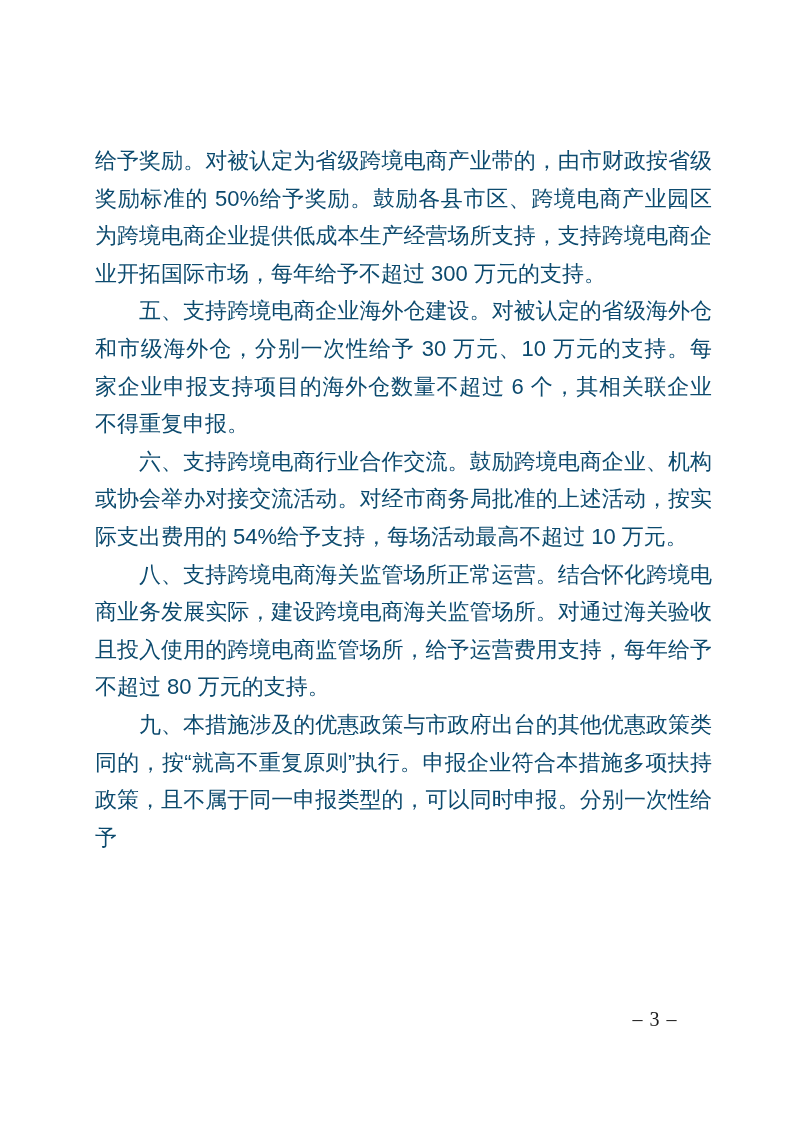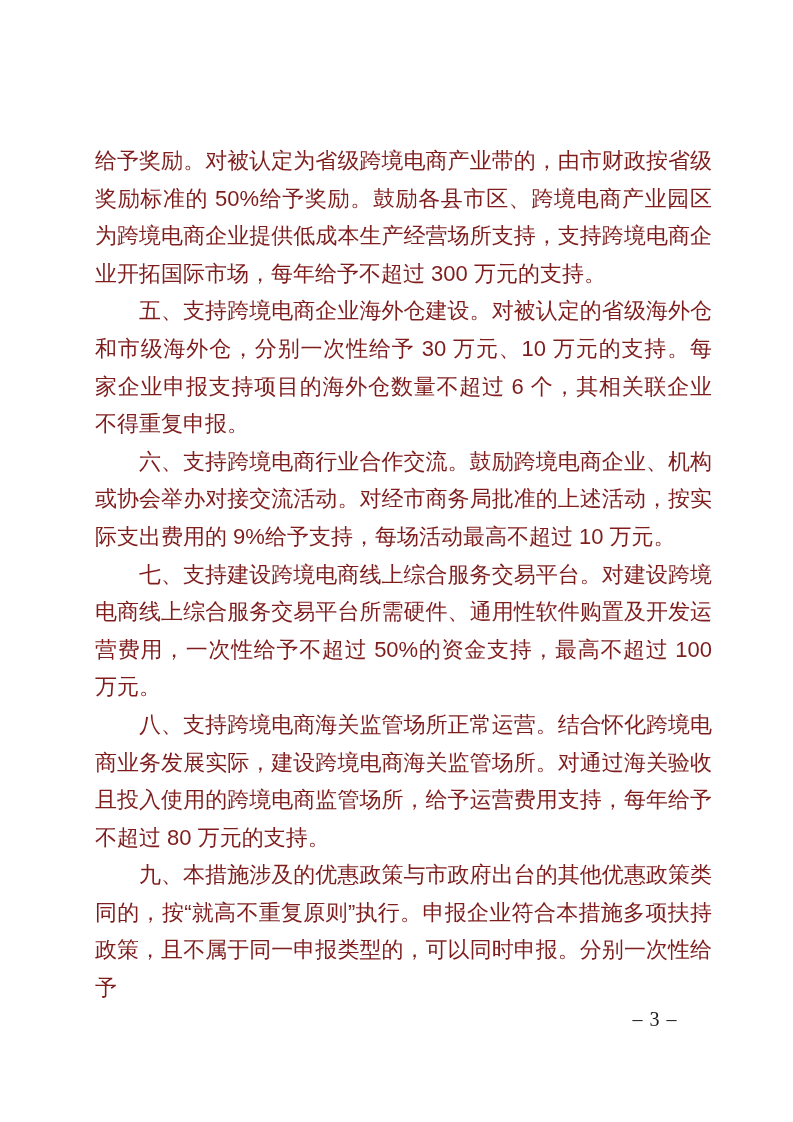--- a/index.html
+++ b/index.html
@@ -13,21 +13,21 @@
     height: 1122px;
     background: #ffffff;
     overflow: hidden;
     font-family: "Liberation Sans", sans-serif;
   }
   .content {
     position: absolute;
     left: 95px;
     top: 142px;
     width: 617px;
-    color: #7f1d1d;
+    color: #0c4a6e;
     font-size: 22px;
     line-height: 37.6px;
     text-align: justify;
   }
   .content p {
     margin: 0;
     padding: 0;
   }
   .content p.indent {
     text-indent: 2em;
@@ -45,20 +45,19 @@
     white-space: nowrap;
   }
 </style>
 </head>
 <body>
 
 <div class="page">
   <div class="content">
     <p>给予奖励。对被认定为省级跨境电商产业带的，由市财政按省级奖励标准的 50%给予奖励。鼓励各县市区、跨境电商产业园区为跨境电商企业提供低成本生产经营场所支持，支持跨境电商企业开拓国际市场，每年给予不超过 300 万元的支持。</p>
     <p class="indent">五、支持跨境电商企业海外仓建设。对被认定的省级海外仓和市级海外仓，分别一次性给予 30 万元、10 万元的支持。每家企业申报支持项目的海外仓数量不超过 6 个，其相关联企业不得重复申报。</p>
-    <p class="indent">六、支持跨境电商行业合作交流。鼓励跨境电商企业、机构或协会举办对接交流活动。对经市商务局批准的上述活动，按实际支出费用的 9%给予支持，每场活动最高不超过 10 万元。</p>
-    <p class="indent">七、支持建设跨境电商线上综合服务交易平台。对建设跨境电商线上综合服务交易平台所需硬件、通用性软件购置及开发运营费用，一次性给予不超过 50%的资金支持，最高不超过 100 万元。</p>
+    <p class="indent">六、支持跨境电商行业合作交流。鼓励跨境电商企业、机构或协会举办对接交流活动。对经市商务局批准的上述活动，按实际支出费用的 54%给予支持，每场活动最高不超过 10 万元。</p>
     <p class="indent">八、支持跨境电商海关监管场所正常运营。结合怀化跨境电商业务发展实际，建设跨境电商海关监管场所。对通过海关验收且投入使用的跨境电商监管场所，给予运营费用支持，每年给予不超过 80 万元的支持。</p>
     <p class="indent">九、本措施涉及的优惠政策与市政府出台的其他优惠政策类同的，按“就高不重复原则”执行。申报企业符合本措施多项扶持政策，且不属于同一申报类型的，可以同时申报。分别一次性给予</p>
   </div>
 
   <div class="page-number">– 3 –</div>
 </div>
 
 </body></html>

